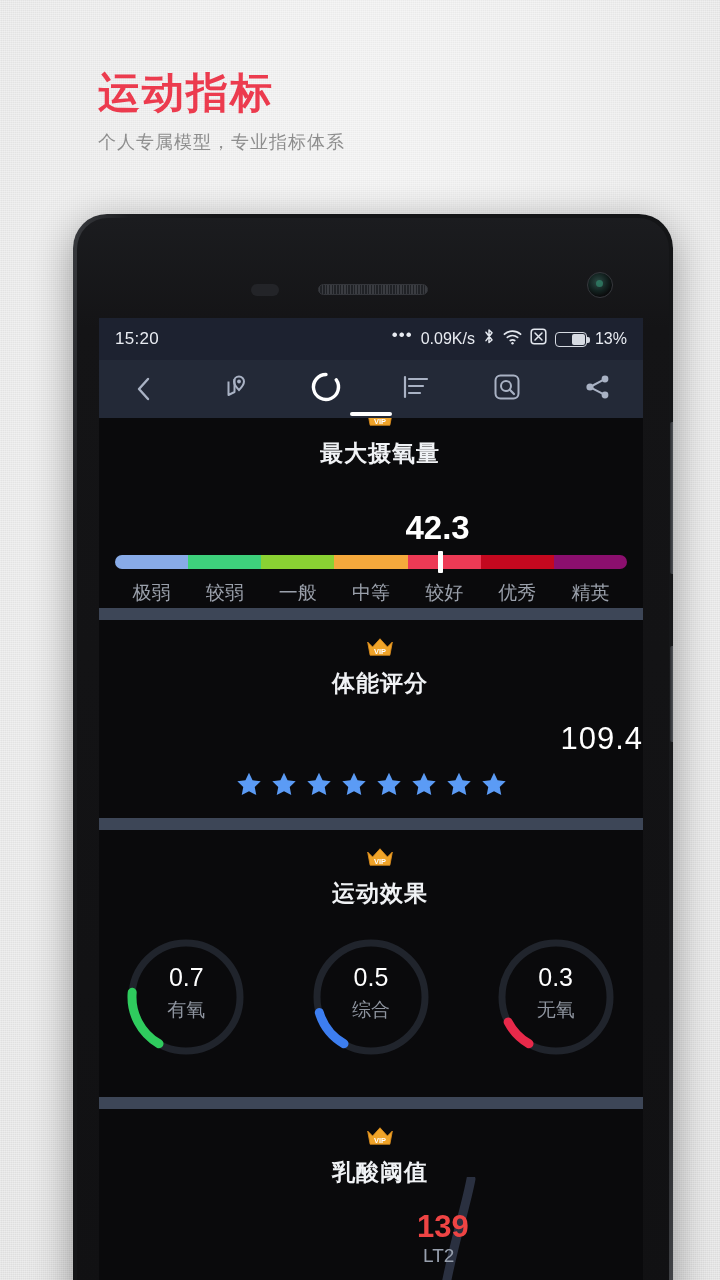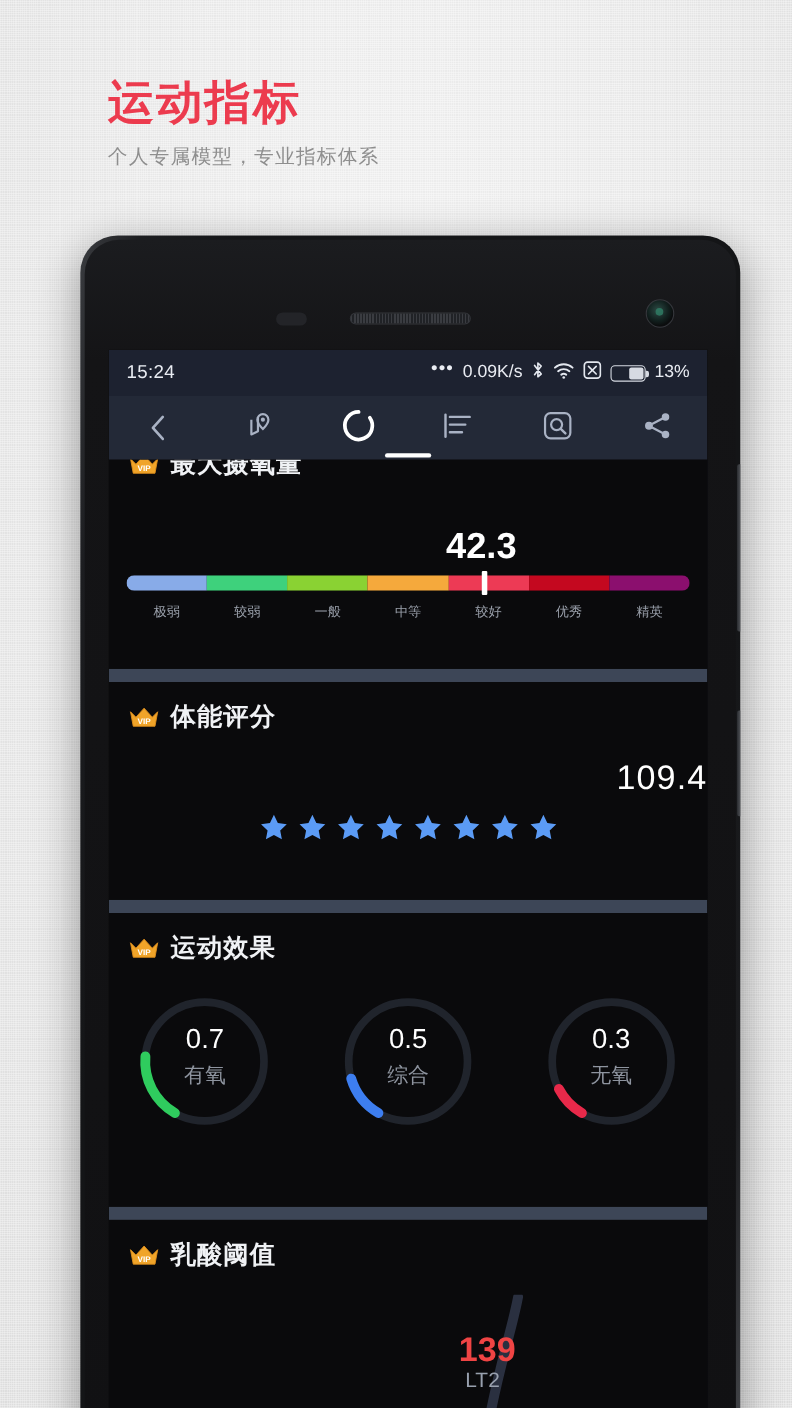--- a/index.html
+++ b/index.html
@@ -119,20 +119,21 @@
   }
 
   
   .content { position:absolute; top:100px; left:0; right:0; bottom:0; background:#0a0a0c; }
   .card { background:#0a0a0c; position:relative; }
   .divider { height:12px; background:#3d4657; }
 
   .card-head {
     display:flex; align-items:center; gap:10px;
     padding:16px 0 0 18px;
+    flex-direction:column;
   }
   .crown { width:28px; height:22px; flex:none; }
   .card-title {
     color:#f0f2f5; font-size:23px; font-weight:bold; letter-spacing:1px;
   }
 
   
   .sec-vo2 { height:190px; overflow:hidden; position:relative; }
   .sec-vo2 .card-head { padding-top:0; margin-top:-12px; }
   .vo2-value {
@@ -145,21 +146,21 @@
   }
   .gradbar span { flex:1; display:block; }
   .marker {
     position:absolute; top:-4px; width:5px; height:22px; background:#fff;
     border-radius:1px;
   }
   .grad-labels {
     display:flex; padding:0 16px; margin-top:11px;
   }
   .grad-labels span {
-    flex:1; text-align:center; color:#9aa0ab; font-size:12px;
+    flex:1; text-align:center; color:#9aa0ab; font-size:19px;
   }
 
   
   .sec-score { height:198px; }
   .score-value {
     text-align:right; color:#fff; font-size:31px; margin-top:22px; letter-spacing:1px;
   }
   .stars {
     display:flex; justify-content:center; gap:9px; margin-top:14px;
   }
@@ -202,21 +203,21 @@
   <div class="phone-inner"></div>
   <div class="sensor"></div>
   <div class="speaker"></div>
   <div class="camera"></div>
   <div class="btn-vol"></div>
   <div class="btn-pow"></div>
 
   <div class="screen">
 
     <div class="statusbar">
-      <div class="sb-time">15:24</div>
+      <div class="sb-time">15:20</div>
       <div class="sb-right">
         <span class="sb-dots">•••</span>
         <span class="sb-speed">0.09K/s</span>
         <span class="icon-bt">
           <svg width="12" height="17" viewBox="0 0 12 17">
               <path d="M3 4.2 L9 12 L6 14.5 V2 L9 4.8 L3 12.6" fill="none" stroke="#e3e7ee" stroke-width="1.5" stroke-linejoin="round" stroke-linecap="round"></path>
             </svg>
         </span>
         <span class="icon-wifi">
           <svg width="19" height="16" viewBox="0 0 19 16">

